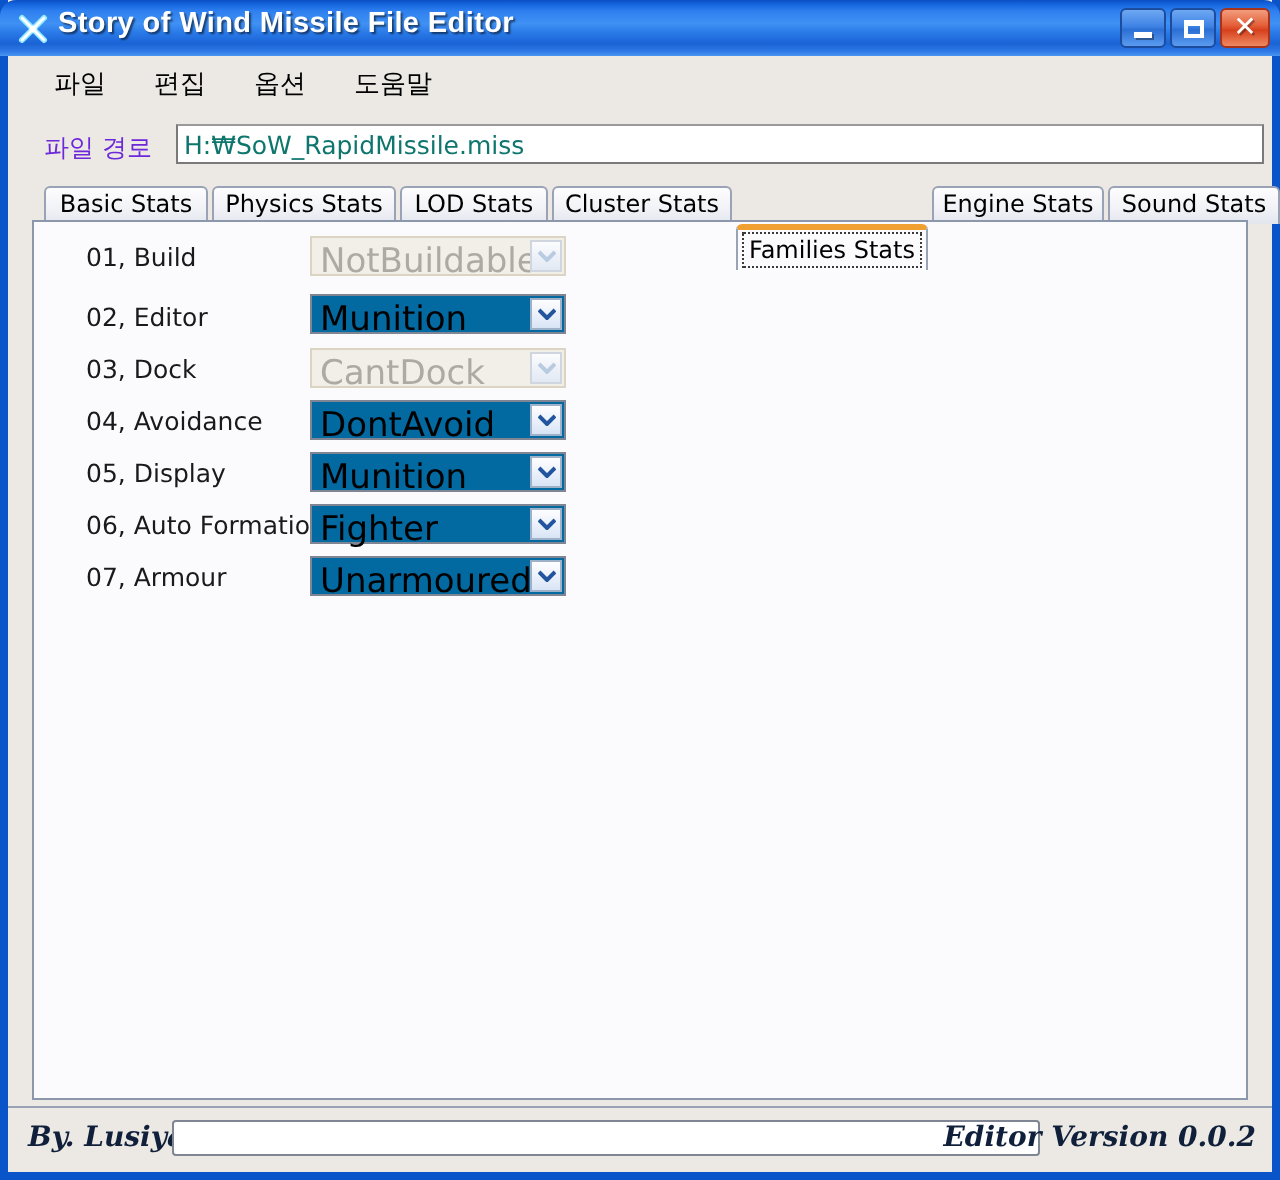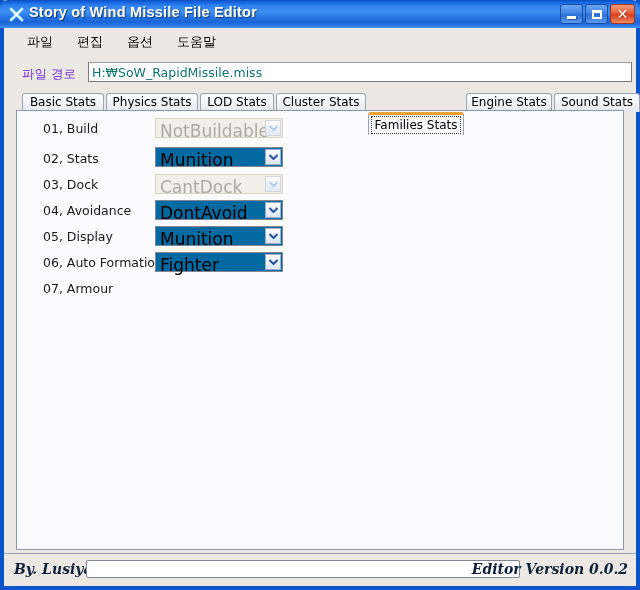--- a/index.html
+++ b/index.html
@@ -291,21 +291,21 @@
     <div class="row-label" style="top:10px">01, Build</div>
     <div class="combo disabled" style="top:7px">
       <span class="val">NotBuildable</span>
       <span class="arrow">
         <svg width="9" height="6" viewBox="0 0 9 6">
             <path d="M0.5 1 L4.5 5 L8.5 1" fill="none" stroke="#b9cbe0" stroke-width="2"></path>
           </svg>
       </span>
     </div>
 
-    <div class="row-label" style="top:40px">02, Stats</div>
+    <div class="row-label" style="top:40px">02, Editor</div>
     <div class="combo" style="top:36px">
       <span class="val">Munition</span>
       <span class="arrow">
         <svg width="9" height="6" viewBox="0 0 9 6">
             <path d="M0.5 1 L4.5 5 L8.5 1" fill="none" stroke="#22559e" stroke-width="2"></path>
           </svg>
       </span>
     </div>
 
     <div class="row-label" style="top:66px">03, Dock</div>
@@ -342,20 +342,28 @@
     <div class="combo" style="top:141px">
       <span class="val">Fighter</span>
       <span class="arrow">
         <svg width="9" height="6" viewBox="0 0 9 6">
             <path d="M0.5 1 L4.5 5 L8.5 1" fill="none" stroke="#22559e" stroke-width="2"></path>
           </svg>
       </span>
     </div>
 
     <div class="row-label" style="top:170px">07, Armour</div>
+    <div class="combo" style="top:167px">
+      <span class="val">Unarmoured</span>
+      <span class="arrow">
+        <svg width="9" height="6" viewBox="0 0 9 6">
+            <path d="M0.5 1 L4.5 5 L8.5 1" fill="none" stroke="#22559e" stroke-width="2"></path>
+          </svg>
+      </span>
+    </div>
 
   </div>
 
   <div id="statusbar">
     <div id="author">By. Lusiyan</div>
     <div id="status-input"></div>
     <div id="version">Editor Version 0.0.2</div>
   </div>
 
 </div>

